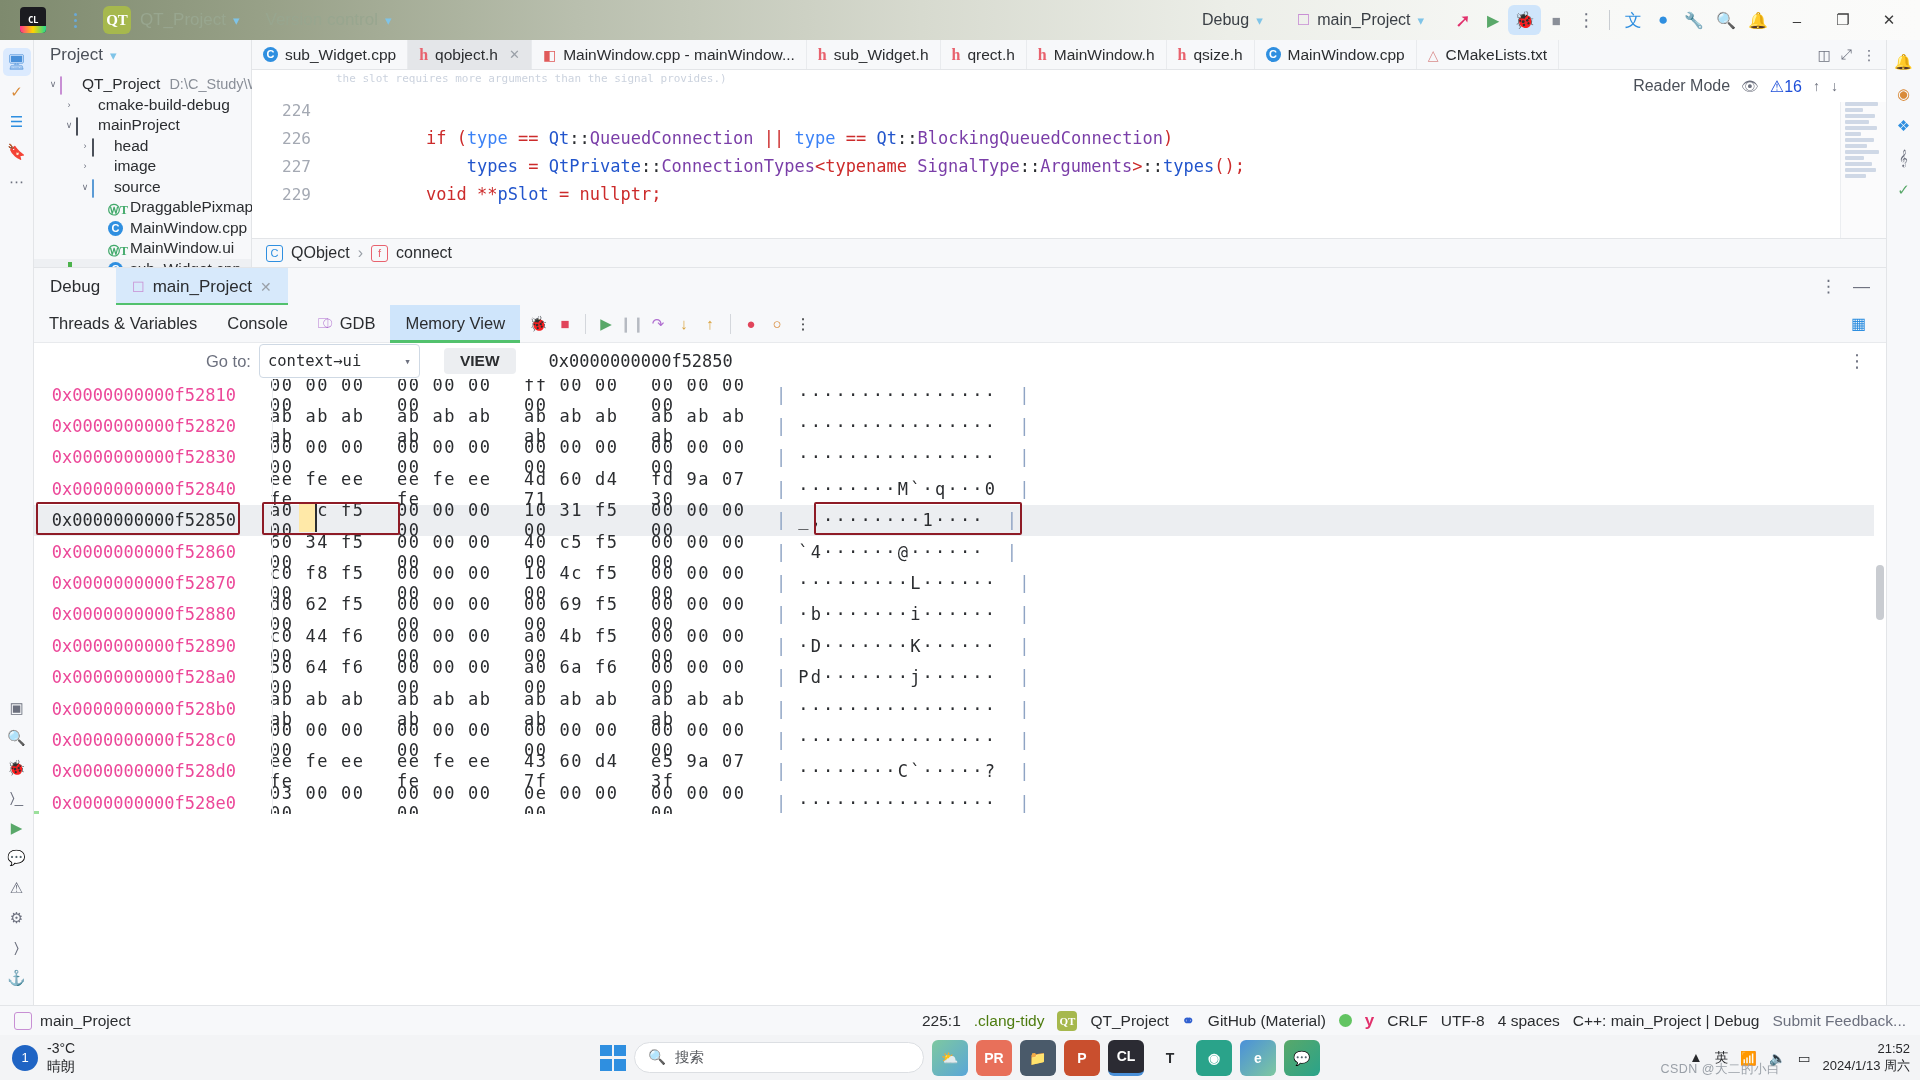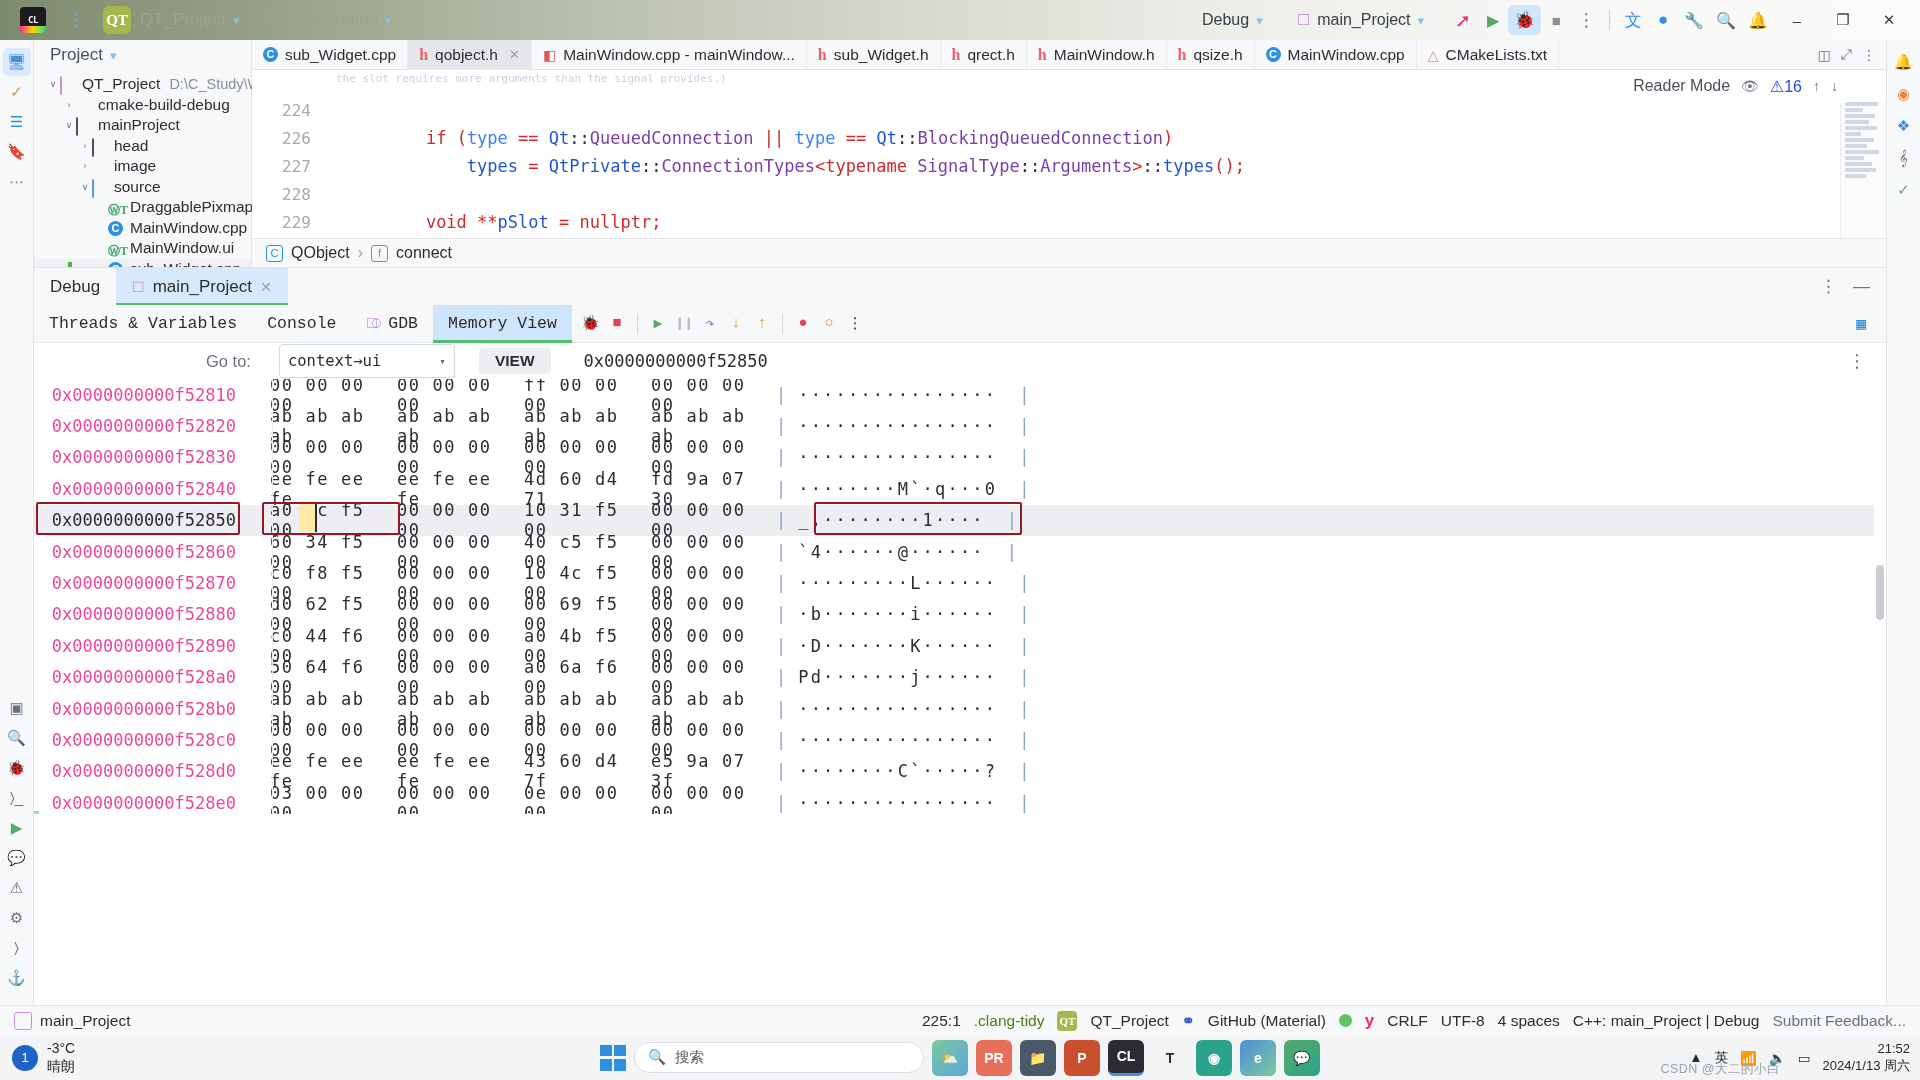--- a/index.html
+++ b/index.html
@@ -142,34 +142,34 @@
     position:absolute; left:34px; top:267px; width:1852px; height:38px; background:#f7f8fa;
     display:flex; align-items:center; border-top:1px solid #e3e5e8;
   }
   .dtab { height:38px; display:flex;align-items:center;gap:8px; padding:0 16px; font-size:17px; color:#2b2d30;}
   .dtab.sel { background:#d7e9fb; box-shadow: inset 0 -3px 0 #52c16d;}
   .dtab .x { color:#9aa0a8; font-size:14px;}
   .dbg-right { margin-left:auto; display:flex;align-items:center;gap:16px; padding-right:16px; color:#6c707e; font-size:17px;}
 
   #dbgbar {
     position:absolute; left:34px; top:305px; width:1852px; height:38px; background:#f7f8fa;
-    display:flex; align-items:center; border-bottom:1px solid #e8eaed;font-family:Liberation Mono, monospace;
+    display:flex; align-items:center; border-bottom:1px solid #e8eaed;
   }
   .dsub { height:38px; display:flex;align-items:center;gap:7px; padding:0 15px; font-size:16.5px; color:#2b2d30;}
   .dsub.sel { background:#cfe5fb; box-shadow: inset 0 -3px 0 #52c16d; font-weight:normal;}
   .dicon { width:26px;height:26px;display:flex;align-items:center;justify-content:center;font-size:15px;}
   .vsep { width:1px;height:20px;background:#d4d7dc; margin:0 7px;}
 
   #gotobar {
     position:absolute; left:34px; top:343px; width:1852px; height:36px; background:#ffffff;
     display:flex; align-items:center; font-size:16.5px; color:#6c707e;
   }
   .goto-label { margin-left:172px; }
   .combo {
-    margin-left:28px; width:176px; height:26px; border:1px solid #cfd9e4; border-radius:4px;
+    margin-left:8px; width:161px; height:26px; border:1px solid #cfd9e4; border-radius:4px;
     background:#fff; display:flex;align-items:center; padding:16px 8px; color:#2b2d30;
     font-family:"DejaVu Sans Mono",monospace; font-size:15.5px;
   }
   .combo .cv { flex:1 1 auto;}
   .viewbtn { margin-left:24px; height:26px; padding:0 16px; background:#eceef1; border-radius:4px;
              display:flex;align-items:center; font-size:15.5px; color:#2b2d30; font-weight:bold;}
   .addr-in { margin-left:33px; font-family:"DejaVu Sans Mono",monospace; font-size:17px; color:#2b2d30;}
   .goto-more { margin-left:auto; padding-right:20px; color:#6c707e; font-size:18px;}
 
   
@@ -428,25 +428,20 @@
       </div>
       <div class="codeline">
         <span class="gutter">226</span>
         <span class="runarrow"></span>
         <span class="code" style="padding-left:0">&nbsp;&nbsp;&nbsp;&nbsp;&nbsp;&nbsp;&nbsp;&nbsp;<span class="k-red">if</span>&nbsp;<span class="k-red">(</span><span class="k-or">type</span>&nbsp;<span class="k-red">==</span>&nbsp;<span class="k-blue">Qt</span><span class="k-id">::</span><span class="k-purple">QueuedConnection</span>&nbsp;<span class="k-red">||</span>&nbsp;<span class="k-or">type</span>&nbsp;<span class="k-red">==</span>&nbsp;<span class="k-blue">Qt</span><span class="k-id">::</span><span class="k-purple">BlockingQueuedConnection</span><span class="k-red">)</span></span>
       </div>
       <div class="codeline">
         <span class="gutter">227</span>
         <span class="runarrow"></span>
         <span class="code" style="padding-left:0">&nbsp;&nbsp;&nbsp;&nbsp;&nbsp;&nbsp;&nbsp;&nbsp;&nbsp;&nbsp;&nbsp;&nbsp;<span class="k-blue">types</span>&nbsp;<span class="k-red">=</span>&nbsp;<span class="k-blue">QtPrivate</span><span class="k-id">::</span><span class="k-purple">ConnectionTypes</span><span class="k-red">&lt;</span><span class="k-red">typename</span>&nbsp;<span class="k-purple">SignalType</span><span class="k-id">::</span><span class="k-purple">Arguments</span><span class="k-red">&gt;</span><span class="k-id">::</span><span class="k-blue">types</span><span class="k-red">(</span><span class="k-red">)</span><span class="k-red">;</span></span>
-      </div>
-      <div class="codeline">
-        <span class="gutter">228</span>
-        <span class="runarrow"></span>
-        <span class="code" style="padding-left:0"></span>
       </div>
       <div class="codeline">
         <span class="gutter">229</span>
         <span class="runarrow"></span>
         <span class="code" style="padding-left:0">&nbsp;&nbsp;&nbsp;&nbsp;&nbsp;&nbsp;&nbsp;&nbsp;<span class="k-red">void</span>&nbsp;<span class="k-red">*</span><span class="k-red">*</span><span class="k-blue">pSlot</span>&nbsp;<span class="k-red">=</span>&nbsp;<span class="k-red">nullptr</span><span class="k-red">;</span></span>
       </div>
     </div>
 
 </div>
 

